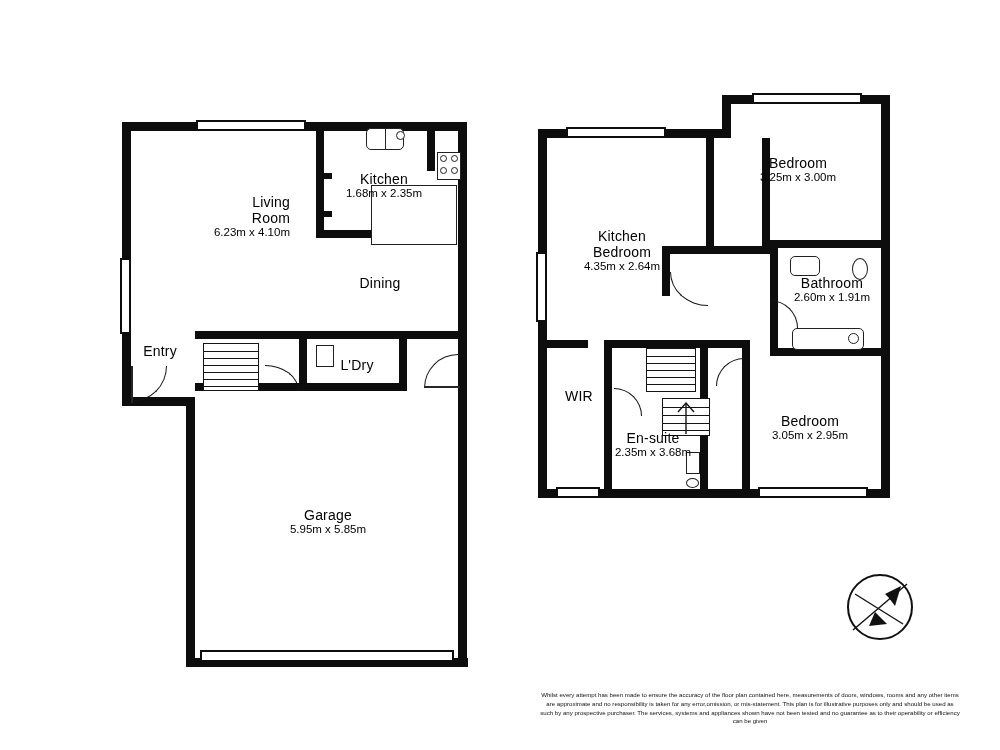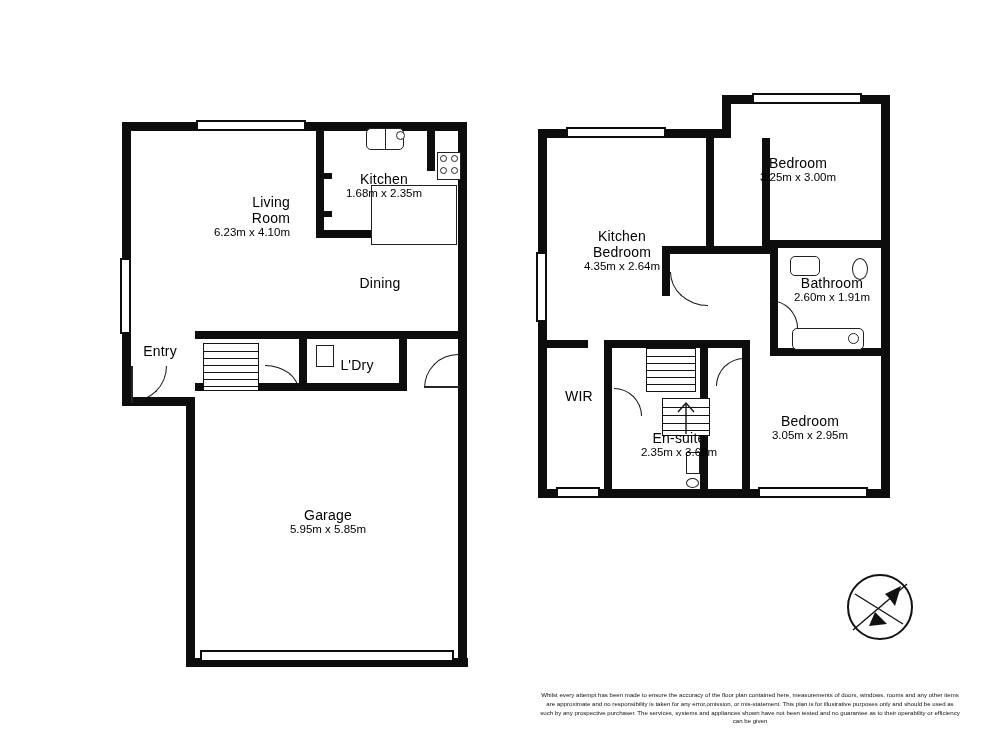--- a/index.html
+++ b/index.html
@@ -206,21 +206,21 @@
 
     <div class="lbl" style="left:747px;top:413px;width:126px;">
       <div class="nm">Bedroom</div>
       <div class="dim">3.05m x 2.95m</div>
     </div>
 
     <div class="lbl" style="left:546px;top:388px;width:66px;">
       <div class="nm">WIR</div>
     </div>
 
-    <div class="lbl" style="left:624px;top:430px;width:110px;">
+    <div class="lbl" style="left:598px;top:430px;width:110px;">
       <div class="nm">En-suite</div>
       <div class="dim">2.35m x 3.68m</div>
     </div>
   </div>
 
   <div class="compass" style="left:845px;top:572px;">
     <svg viewBox="0 0 70 70" width="70" height="70">
       <circle cx="35" cy="35" r="32" fill="#ffffff" stroke="#111" stroke-width="2"></circle>
       <line x1="8" y1="58" x2="62" y2="12" stroke="#111" stroke-width="1.4"></line>
       <line x1="10" y1="22" x2="58" y2="52" stroke="#111" stroke-width="1.4"></line>

